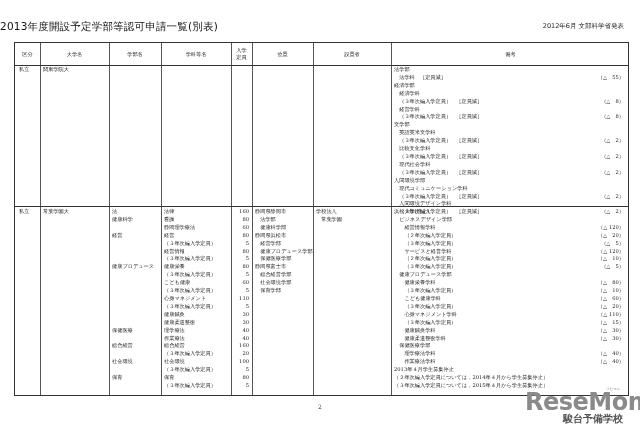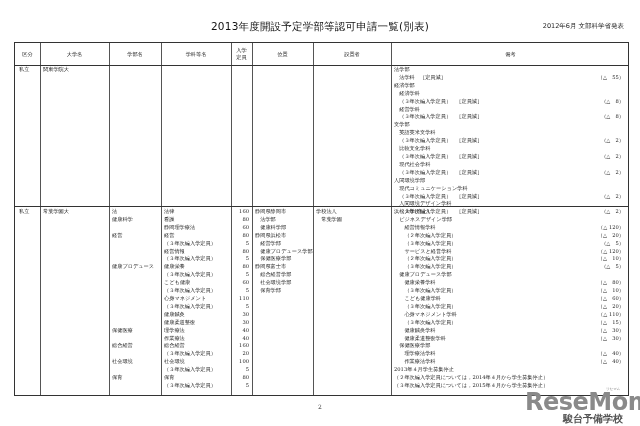--- a/index.html
+++ b/index.html
@@ -1,18 +1,18 @@
 <!DOCTYPE html>
 <html><head>
 <meta charset="utf-8">
 <style>
   html, body { margin:0; padding:0; background:#ffffff; }
   body { width:640px; height:426px; position:relative; overflow:hidden;
          font-family:"DejaVu Serif", serif; color:#222; }
-  .title { position:absolute; top:20px; left:0; width:640px; text-align:center;
+  .title { position:absolute; top:20px; left:0; width:640px; 
            font-family:"DejaVu Sans", sans-serif; font-size:10.5px; color:#111; letter-spacing:0.2px; }
   .issued { position:absolute; top:22px; right:16px; font-family:"DejaVu Sans", sans-serif;
             font-size:6.5px; color:#222; }
   .tbl { position:absolute; left:14px; top:42px; width:615px; height:354px;
          border:1px solid #333; box-sizing:border-box; }
   .col { position:absolute; top:0; bottom:0; border-left:1px solid #555; }
   .hdr { position:absolute; left:0; right:0; top:0; height:22px; border-bottom:1.5px solid #333; }
   .hcell { position:absolute; top:0; height:22px; display:flex; align-items:center; justify-content:center;
            font-family:"DejaVu Sans", sans-serif; font-size:5.2px; color:#222; text-align:center; line-height:7px; }
   .sep { position:absolute; left:0; right:0; border-top:1.2px solid #333; }

